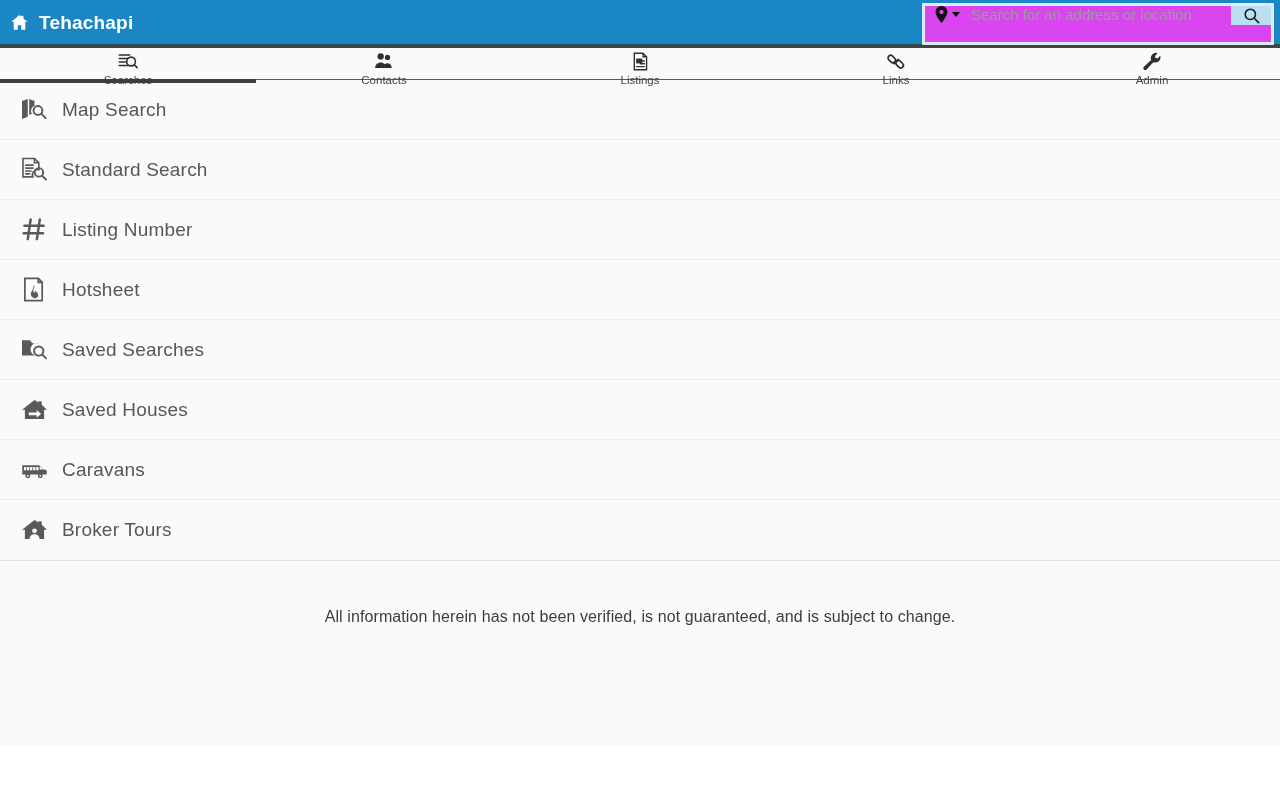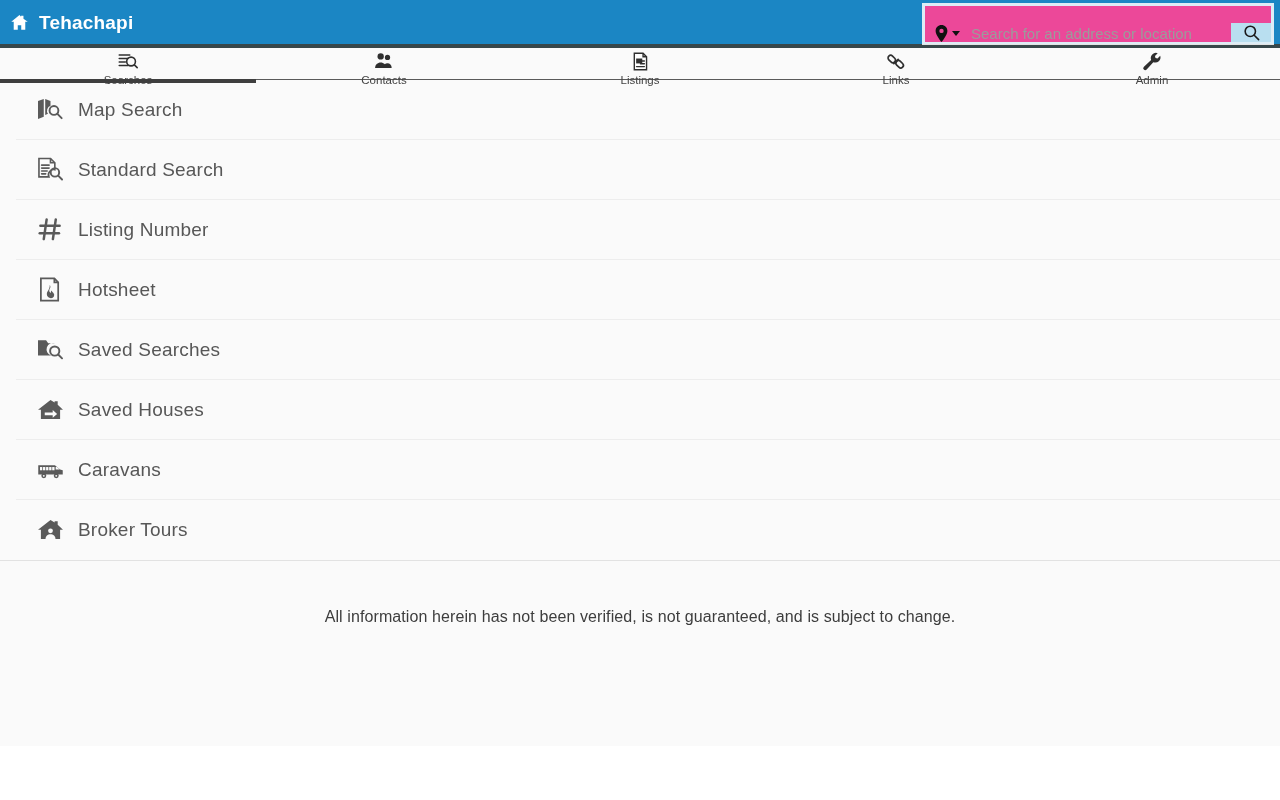--- a/index.html
+++ b/index.html
@@ -33,23 +33,23 @@
   .brand .home-ico { width: 19px; height: 19px; display: block; }
   .brand .home-ico svg { display: block; }
 
   
   .searchbox {
     position: absolute;
     right: 9px;
     top: 6px;
     height: 36px;
     width: 346px;
-    background: #ec4899;
-    display: flex;
-    align-items: flex-end;
+    background: #d946ef;
+    display: flex;
+    align-items: flex-start;
     box-shadow: 0 0 0 3px rgba(255,255,255,.85);
   }
   .loc-select {
     display: flex;
     align-items: center;
     gap: 4px;
     padding: 0 7px 0 10px;
     cursor: pointer;
   }
   .loc-select .pin { width: 13px; height: 17px; display: block; }
@@ -113,21 +113,20 @@
     position: absolute;
     left: 0; right: 0; bottom: -4px;
     height: 4px;
     background: #3e3e3e;
   }
 
   
   .menu {
     background: #fafafa;
     border-bottom: 1px solid #e2e2e2;
-    padding-left: 16px;
   }
   .menu-row {
     height: 60px;
     display: flex;
     align-items: center;
     gap: 14px;
     padding-left: 20px;
     border-bottom: 1px solid #ededed;
     cursor: pointer;
     background: #fafafa;

